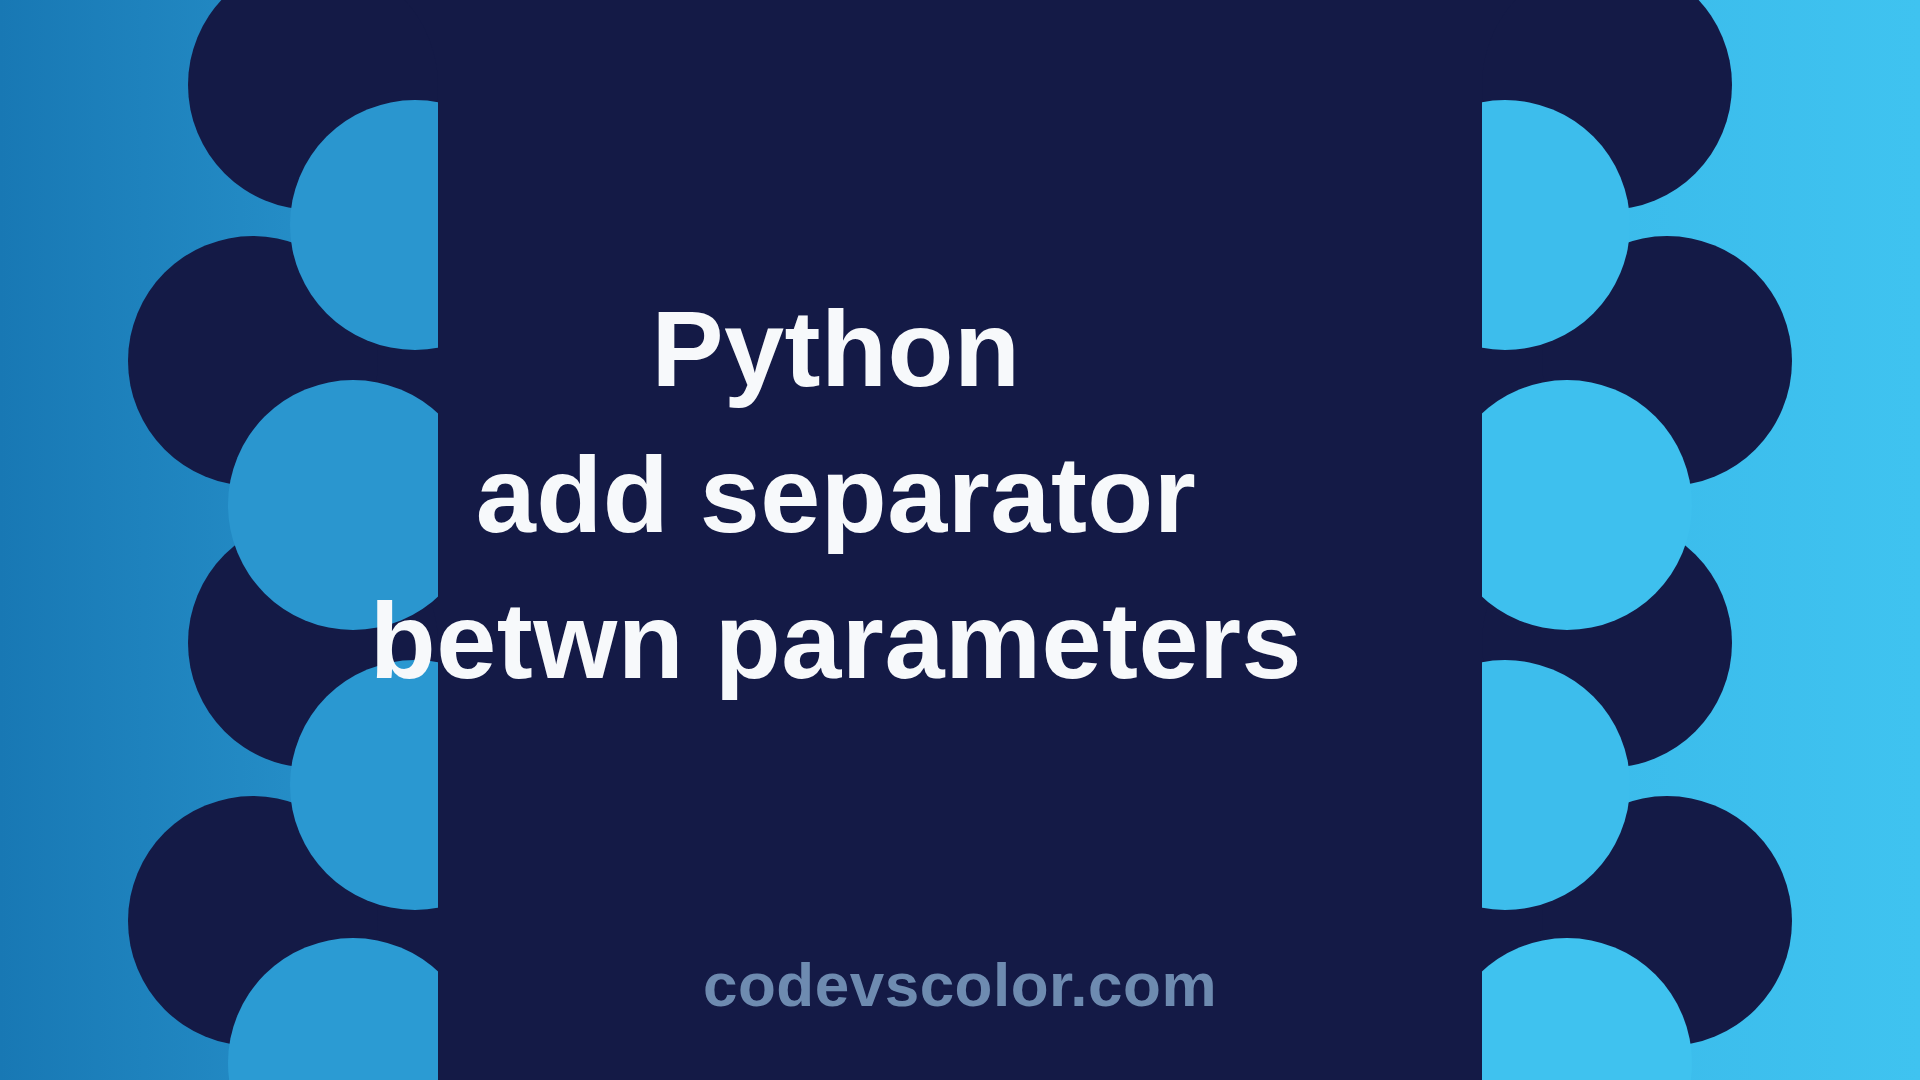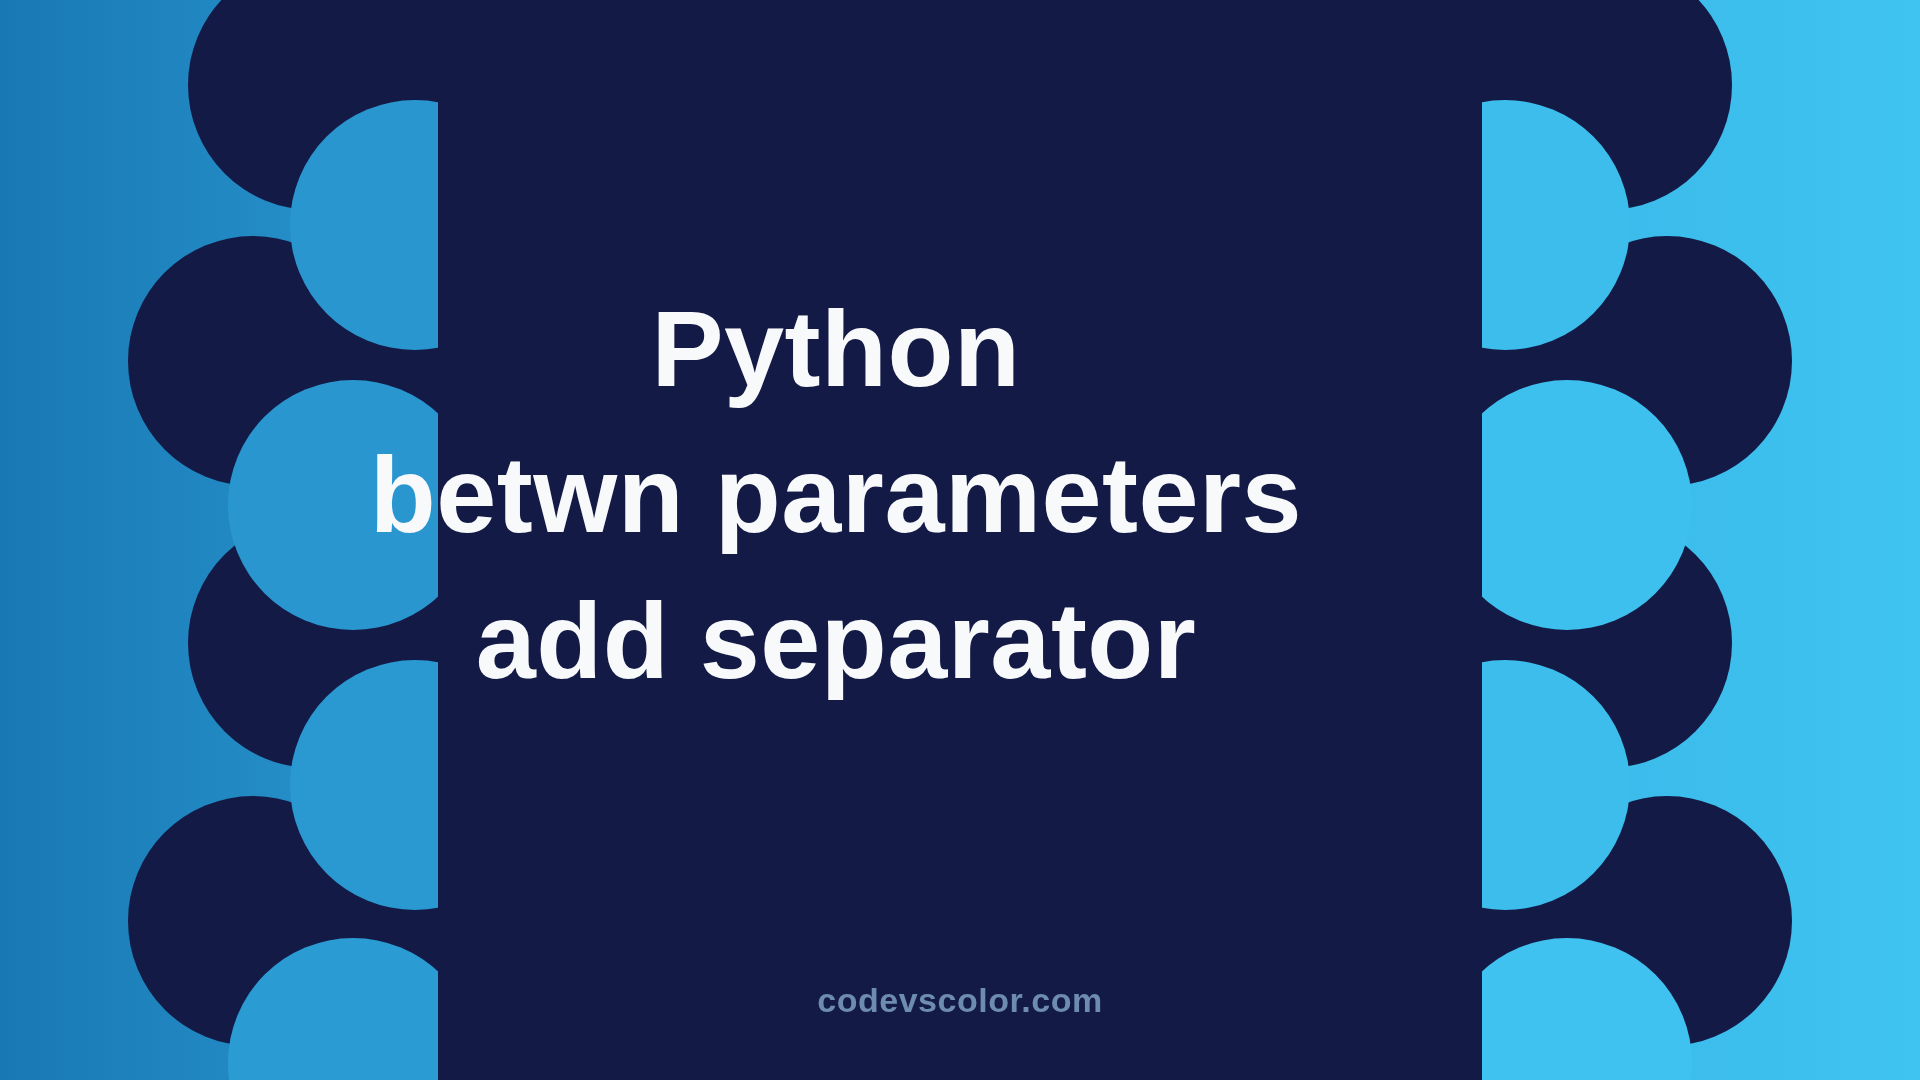--- a/index.html
+++ b/index.html
@@ -78,21 +78,21 @@
     text-align: center;
     letter-spacing: 0.5px;
   }
 
   .footer {
     position: absolute;
     width: 1920px;
     text-align: center;
     bottom: 60px;
     color: #6e8bb0;
-    font-size: 34px;
+    font-size: 62px;
     font-weight: 600;
     letter-spacing: 0.5px;
   }
 </style>
 </head>
 <body>
 
 <div class="blob core"></div>
 
 <div class="blob lfa"></div>
@@ -113,18 +113,18 @@
 <div class="blob rc1"></div>
 <div class="blob rc2"></div>
 <div class="blob rc3"></div>
 <div class="blob rc4"></div>
 
 <div class="inner"></div>
 
 <div class="text-wrap">
   <div class="title">
     <div>Python</div>
+    <div>add separator</div>
     <div>betwn parameters</div>
-    <div>add separator</div>
   </div>
 </div>
 
 <div class="footer">codevscolor.com</div>
 
 </body></html>

